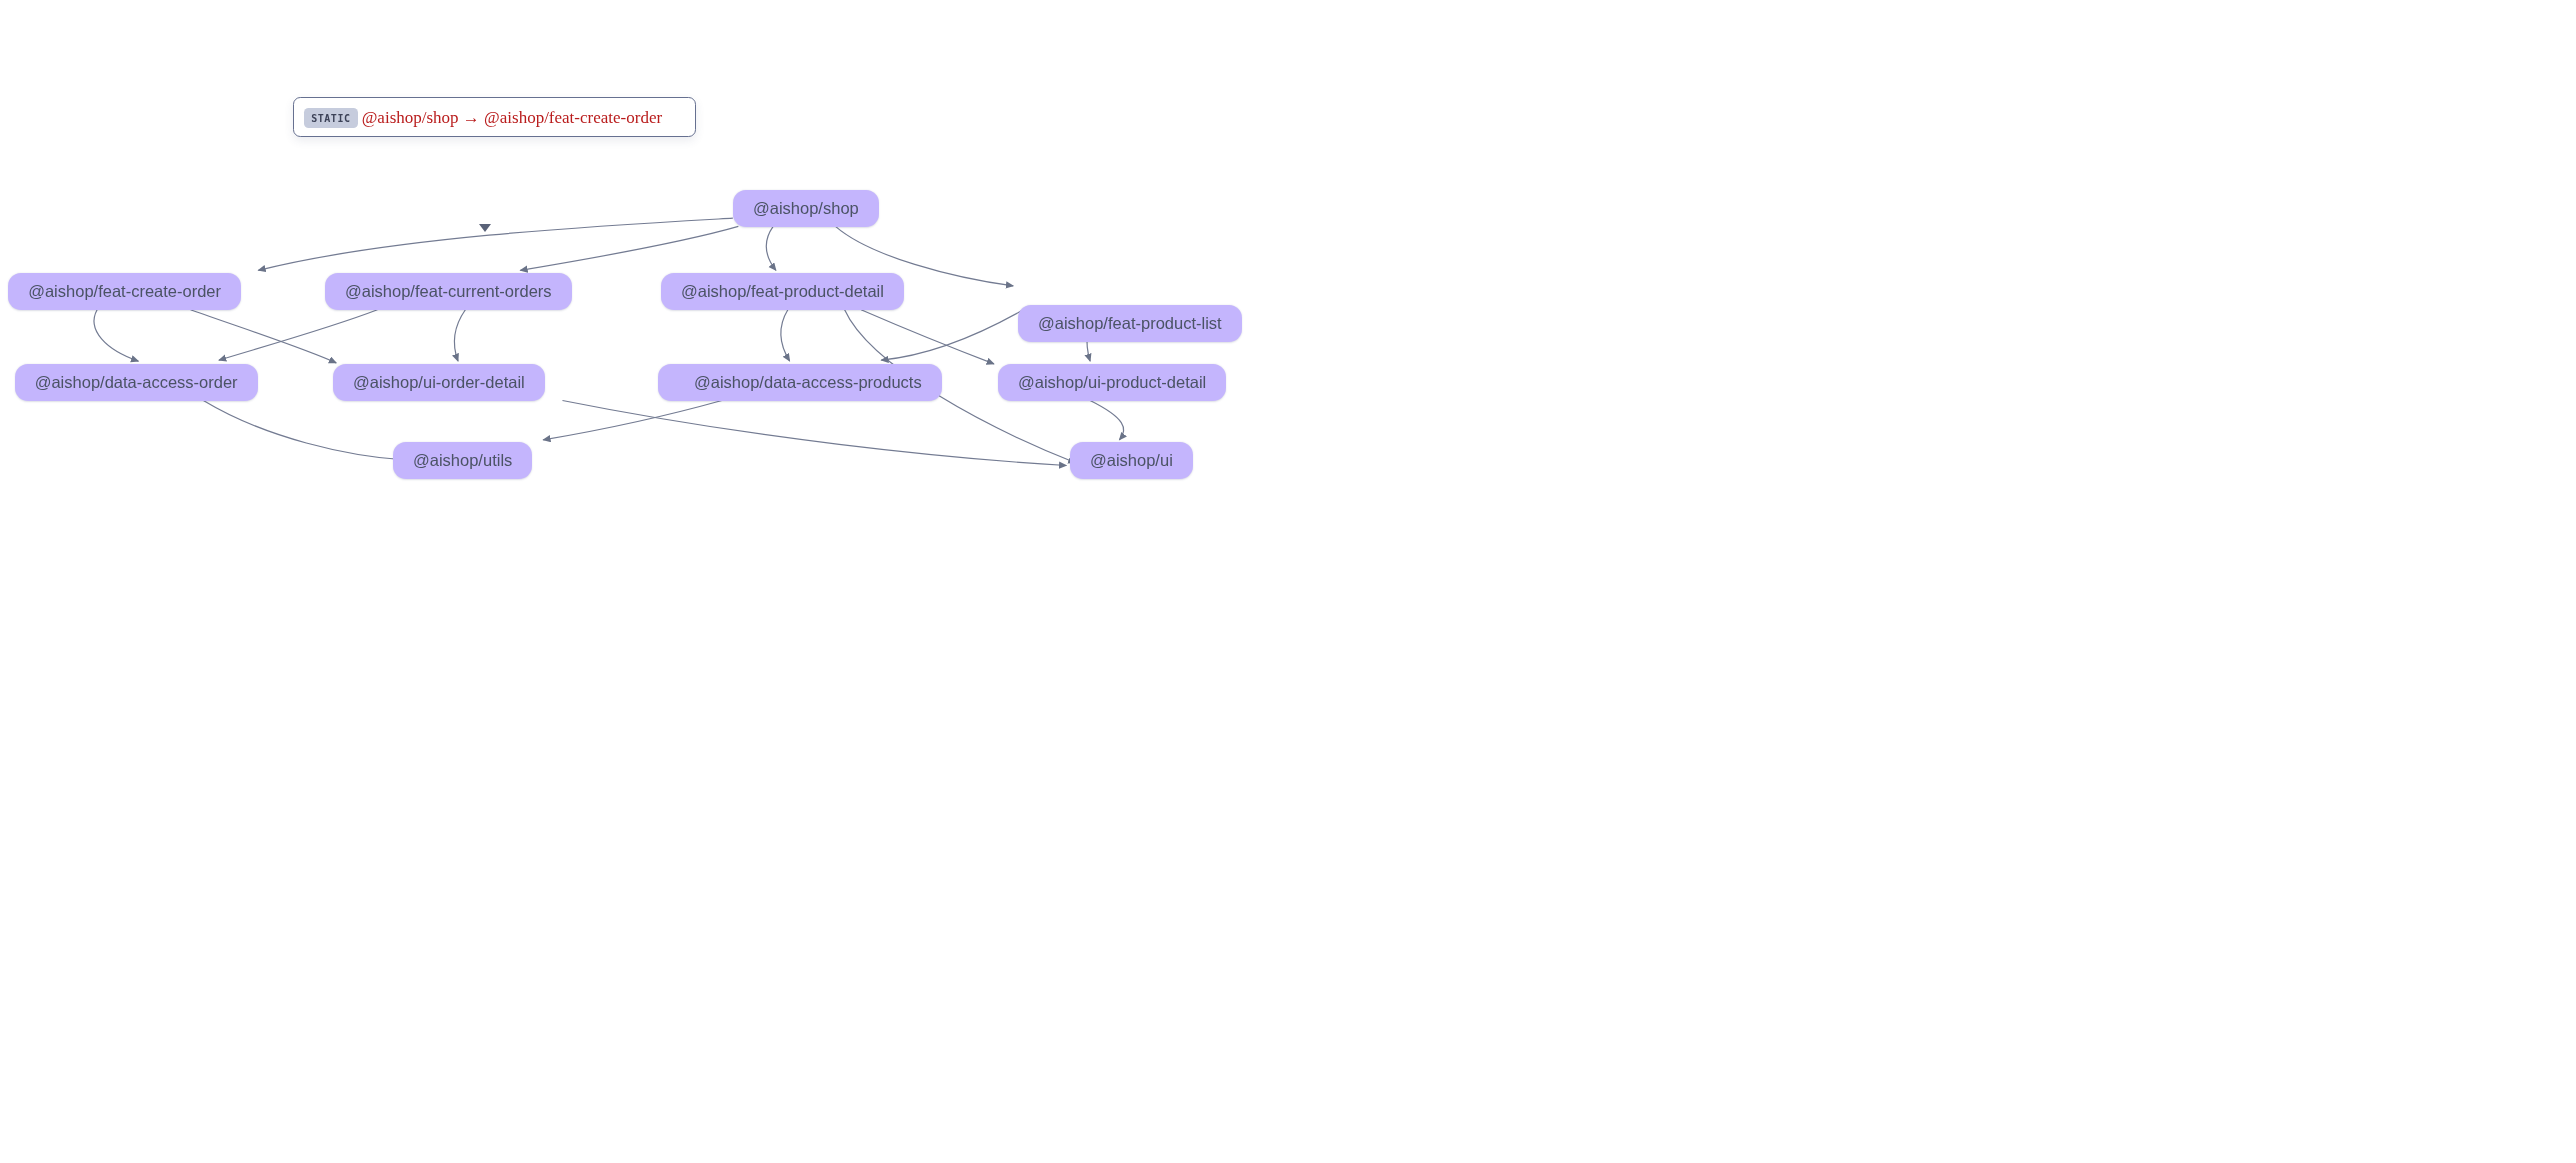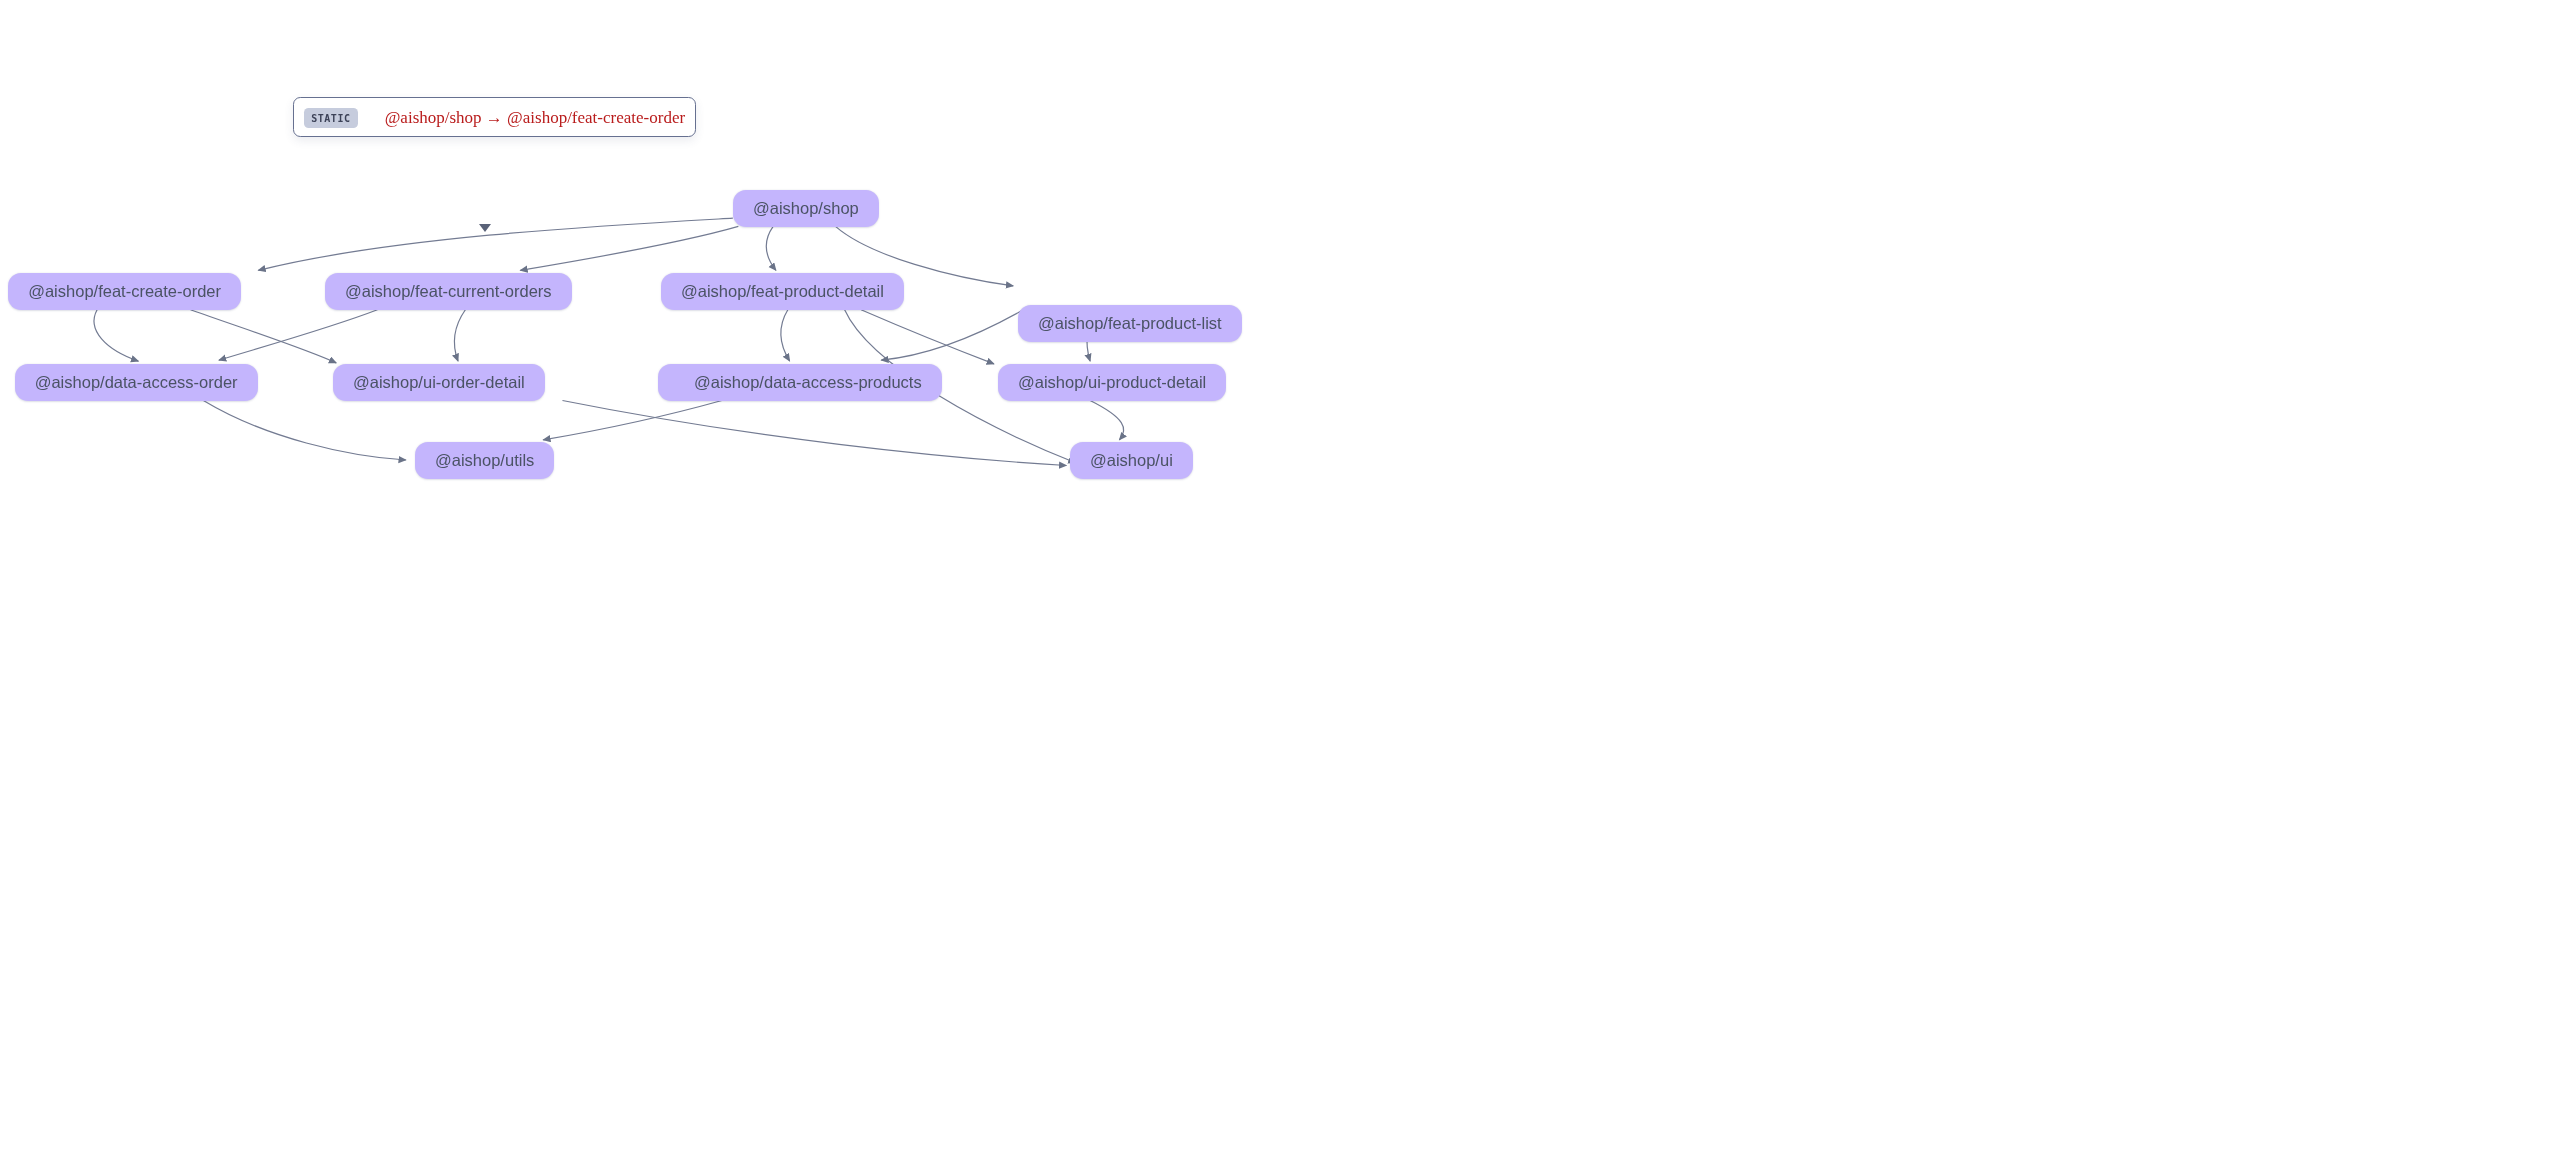--- a/index.html
+++ b/index.html
@@ -19,21 +19,21 @@
     box-shadow:0 0.9px 1.8px rgba(60,70,110,0.18);
     text-align:center;
   }
   .tooltip{
     position:absolute;left:293px;top:97px;width:381px;
     background:#ffffff;border:1.4px solid #667090;border-radius:7.3px;
     padding:10px 10px 8.2px 10px;
     box-shadow:0 3.7px 9.2px rgba(60,70,110,0.10);
     z-index:5;
   }
-  .tooltip-head{display:flex;align-items:center;gap:27px;}
+  .tooltip-head{display:flex;align-items:center;gap:4px;}
   .badge{
     background:#c6ccdd;color:#3c4257;border-radius:4.6px;
     font-family:"DejaVu Sans Mono", monospace;
     font-size:10px;font-weight:700;letter-spacing:0.5px;
     padding:4.6px 7.3px;
   }
   .route{
     font-family:Liberation Serif, serif;
     font-size:17px;color:#b91c1c;white-space:nowrap;
   }
@@ -85,21 +85,21 @@
 
   <div class="node" style="left:733px;top:190px;">@aishop/shop</div>
   <div class="node" style="left:8.2px;top:273px;">@aishop/feat-create-order</div>
   <div class="node" style="left:325px;top:273px;">@aishop/feat-current-orders</div>
   <div class="node" style="left:661px;top:273px;">@aishop/feat-product-detail</div>
   <div class="node" style="left:1018px;top:273px;margin-top:32px;">@aishop/feat-product-list</div>
   <div class="node" style="left:14.7px;top:364px;">@aishop/data-access-order</div>
   <div class="node" style="left:333px;top:364px;">@aishop/ui-order-detail</div>
   <div class="node" style="left:658px;top:364px;padding-left:36px;">@aishop/data-access-products</div>
   <div class="node" style="left:998px;top:364px;">@aishop/ui-product-detail</div>
-  <div class="node" style="left:415px;top:442px;">@aishop/utils</div>
+  <div class="node" style="left:393px;top:442px;">@aishop/utils</div>
   <div class="node" style="left:1070px;top:442px;">@aishop/ui</div>
 
   <div class="tooltip">
     <div class="tooltip-head">
       <span class="badge">STATIC</span>
       <span class="route">@aishop/shop → @aishop/feat-create-order</span>
     </div>
   </div>
 
   <div class="hover-arrow"></div>

